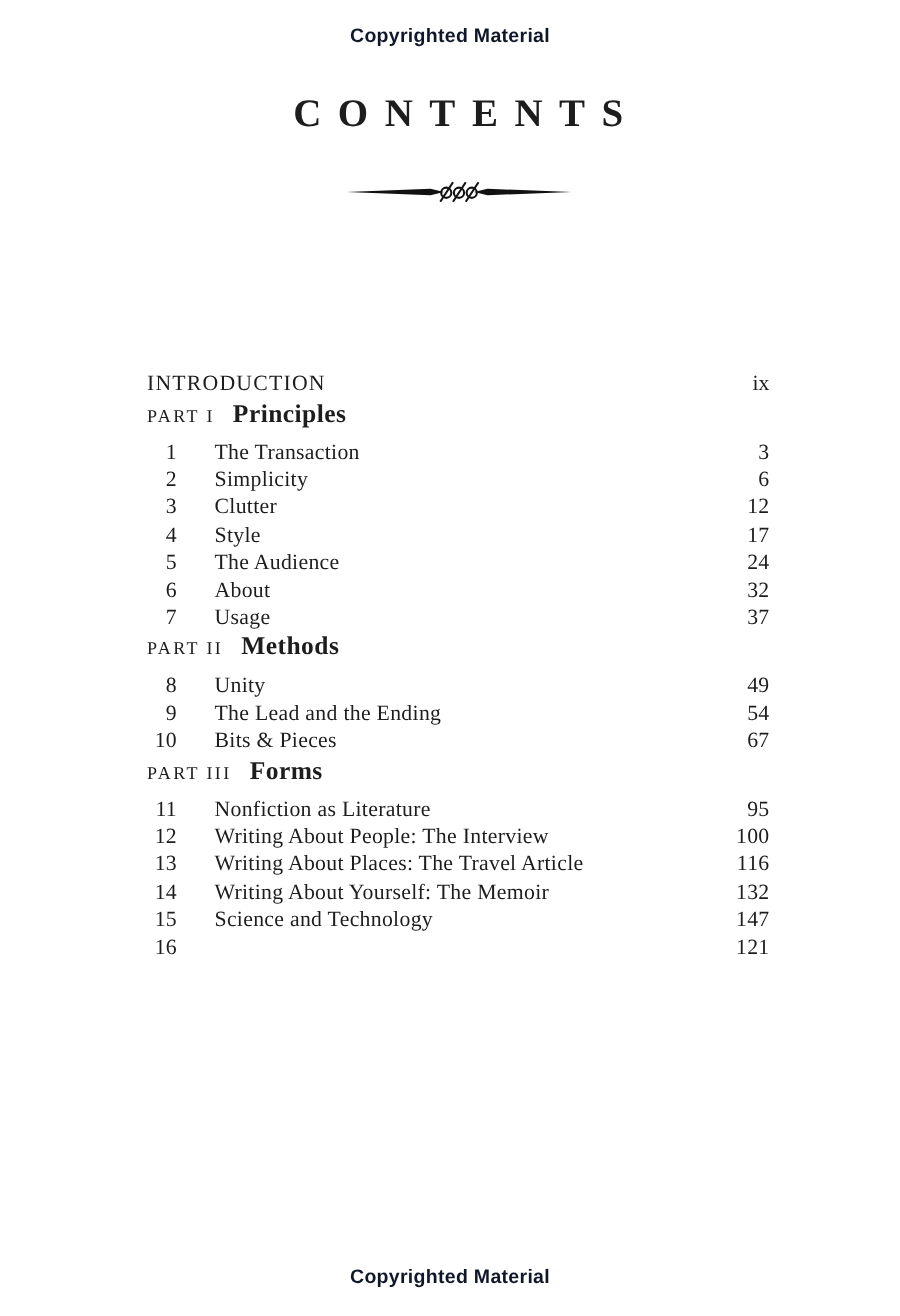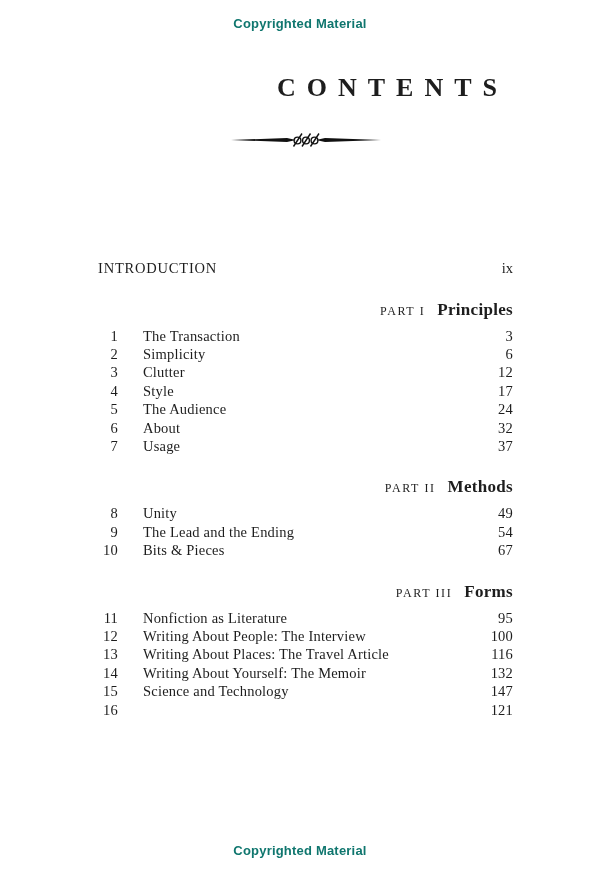--- a/index.html
+++ b/index.html
@@ -13,36 +13,36 @@
     overflow: hidden;
   }
   .copyright {
     position: absolute;
     left: 0;
     width: 100%;
     text-align: center;
     font-family: "Liberation Sans", sans-serif;
     font-size: 13px;
     font-weight: bold;
-    color: #0f766e;
+    color: #0f172a;
     letter-spacing: 0.2px;
   }
   .copyright.top { top: 16px; }
   .copyright.bottom { top: 843px; }
 
   .content {
     position: absolute;
     left: 98px;
     top: 0;
     width: 415px;
   }
   .book-title {
-    margin: 16px;
+    margin: 4px;
     padding-top: 58px;
-    text-align: right;
+    text-align: center;
     font-size: 26px;
     font-weight: bold;
     line-height: 1.1;
     letter-spacing: 11px;
     white-space: nowrap;
   }
   .book-title span { margin-right: -11px; }
 
   .ornament-wrap { margin-top: 28px; text-align: center; height: 18px; }
   .ornament-wrap svg { display: inline-block; vertical-align: top; }
@@ -51,22 +51,21 @@
     display: flex;
     align-items: center;
     margin-top: 110px;
     font-size: 14.5px;
     line-height: 19px;
   }
   .toc-intro .intro-label { letter-spacing: 0.8px; }
   .toc-intro .intro-page { margin-left: auto; }
 
   .part-heading {
-    text-align: right;
-    margin-top: 22px;
+    text-align: left;
     margin-bottom: 6px;
     line-height: 20px;
     white-space: nowrap;
   }
   .part-label {
     font-size: 12px;
     letter-spacing: 1.6px;
     margin-right: 12px;
   }
   .part-name {

